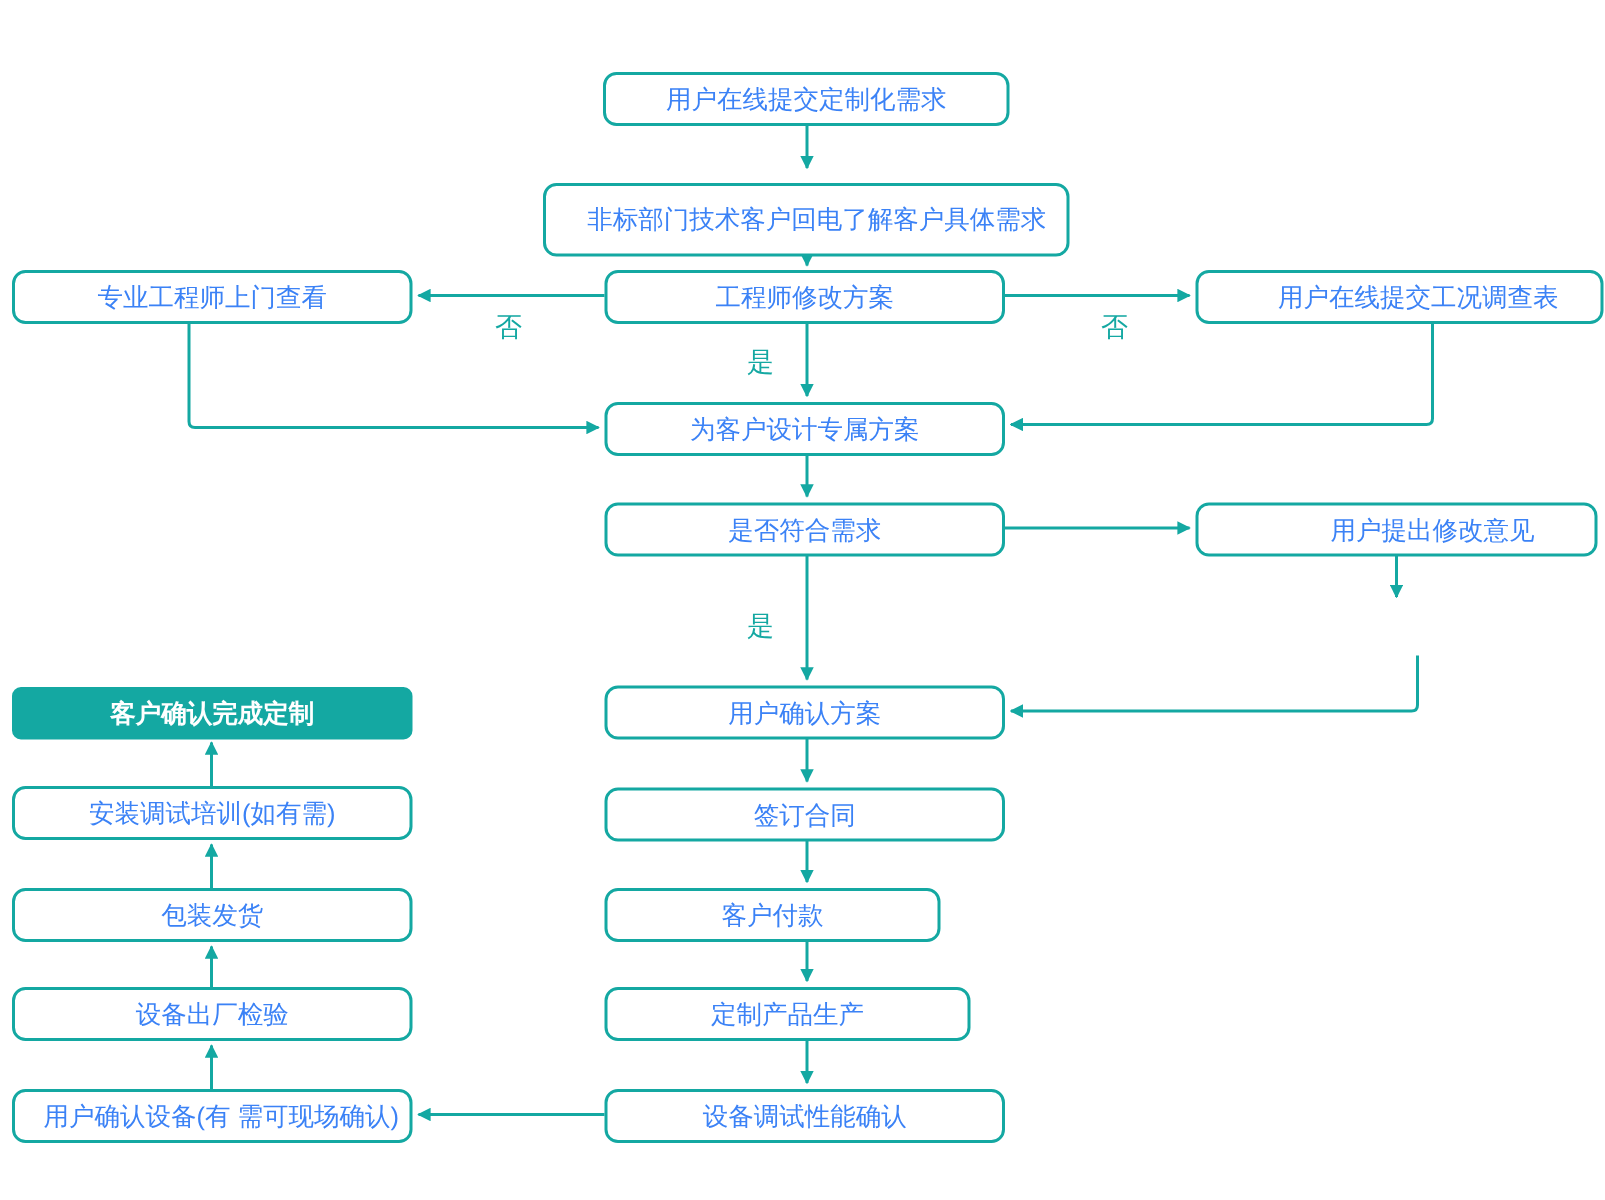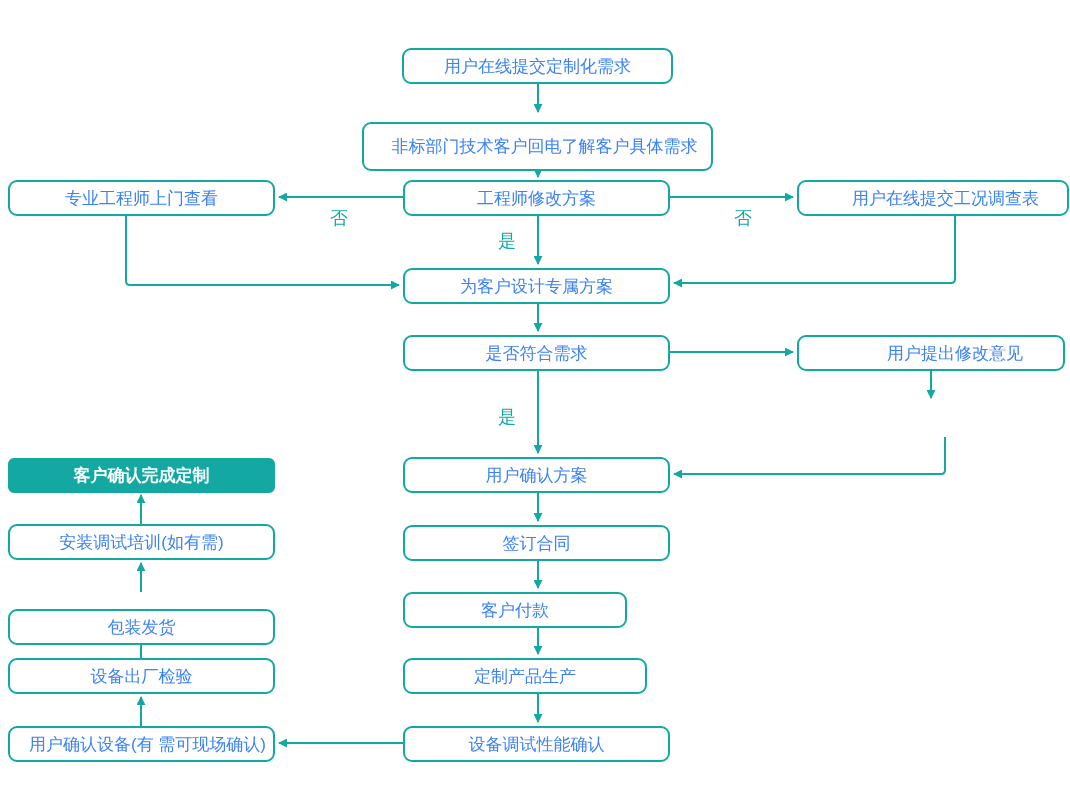--- a/index.html
+++ b/index.html
@@ -101,21 +101,21 @@
   <div class="node" style="left:403px;top:592px;width:224px;height:36px;">客户付款</div>
 
   <div class="node" style="left:403px;top:658px;width:244px;height:36px;">定制产品生产</div>
 
   <div class="node" style="left:403px;top:726px;width:267px;height:36px;">设备调试性能确认</div>
 
   <div class="node node--filled" style="left:8px;top:458px;width:267px;height:35px;font-family:Liberation Mono, monospace;">客户确认完成定制</div>
 
   <div class="node" style="left:8px;top:524px;width:267px;height:36px;">安装调试培训(如有需)</div>
 
-  <div class="node" style="left:8px;top:592px;width:267px;height:36px;margin-top:17px;">包装发货</div>
+  <div class="node" style="left:8px;top:592px;width:267px;height:36px;">包装发货</div>
 
   <div class="node" style="left:8px;top:658px;width:267px;height:36px;">设备出厂检验</div>
 
   <div class="node" style="left:8px;top:726px;width:267px;height:36px;padding-left:12px;">用户确认设备(有 需可现场确认)</div>
 
   <span class="edge-label" style="left:339px;top:218px;">否</span>
 
   <span class="edge-label" style="left:743px;top:218px;">否</span>
 
   <span class="edge-label" style="left:507px;top:241px;">是</span>

